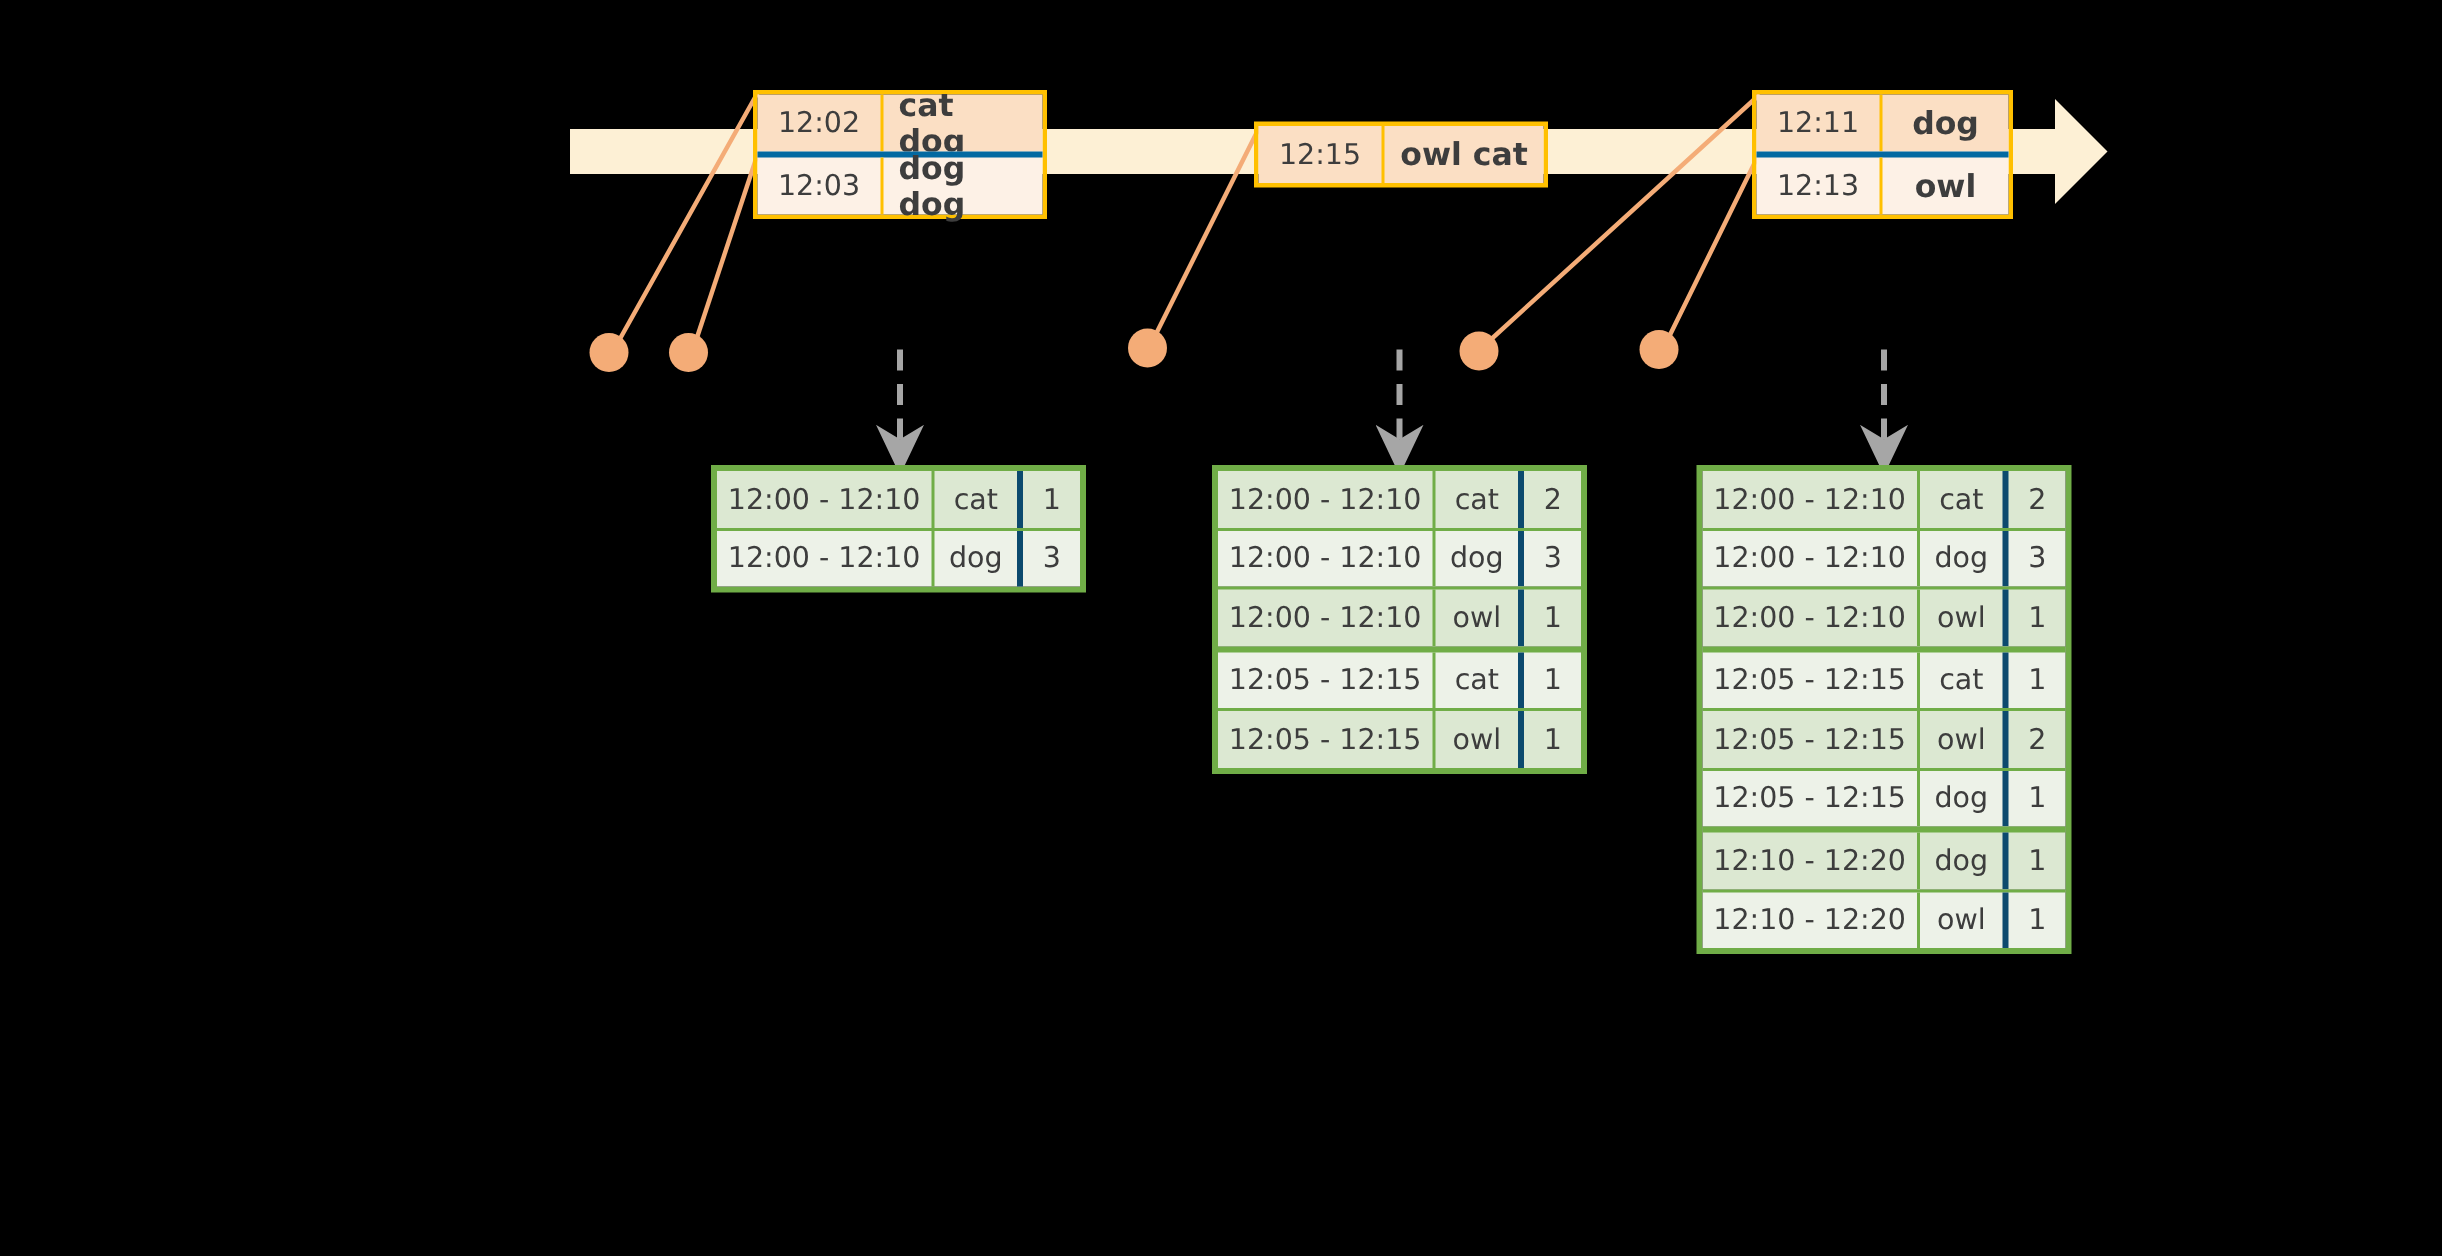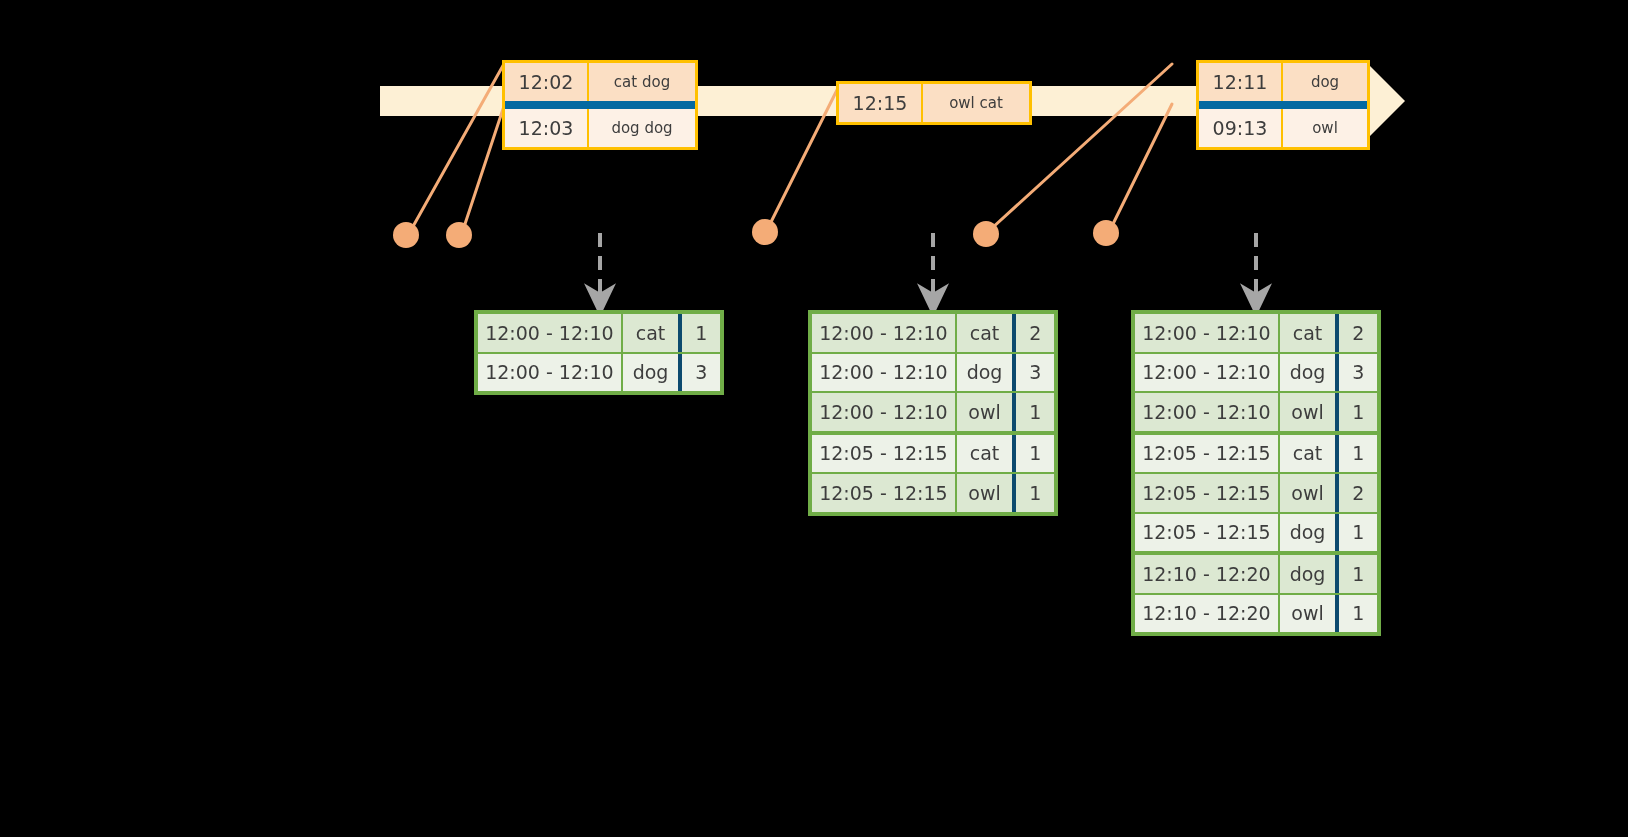--- a/index.html
+++ b/index.html
@@ -32,43 +32,44 @@
     display: flex;
     flex-direction: column;
     z-index: 5;
   }
   .event-row {
     display: flex;
     flex-direction: row;
     height: 38px;
   }
   .event-row + .event-row {
-    border-top: 8px solid #0369a1;
+    border-top: 4px solid #0369a1;
   }
   .event-row.shade-a { background: #FBDFC4; }
   .event-row.shade-b { background: #FDF1E6; }
   .ev-time {
     width: 84px;
     display: flex;
     align-items: center;
     justify-content: center;
     font-size: 19px;
     color: #3d3d3d;
     border-right: 2px solid #FFC000;
     box-sizing: border-box;
   }
   .ev-words {
     flex: 1;
     display: flex;
     align-items: center;
     justify-content: center;
-    font-size: 15px;
+    font-size: 21px;
     color: #3d3d3d;
     box-sizing: border-box;
     padding: 0 10px;
+    font-weight: bold;
   }
 
   
   .agg-table {
     position: absolute;
     border: 4px solid #70AD47;
     box-sizing: border-box;
     display: flex;
     flex-direction: column;
     z-index: 5;
@@ -162,27 +163,27 @@
     </div>
   </div>
 
   <div class="event-box" style="left:836px; top:81px; width:196px;">
     <div class="event-row shade-a">
       <span class="ev-time">12:15</span>
       <span class="ev-words">owl cat</span>
     </div>
   </div>
 
-  <div class="event-box" style="left:1168px; top:60px; width:174px;margin-left:28px;">
+  <div class="event-box" style="left:1168px; top:60px; width:174px;">
     <div class="event-row shade-a">
       <span class="ev-time">12:11</span>
       <span class="ev-words">dog</span>
     </div>
     <div class="event-row shade-b">
-      <span class="ev-time">09:13</span>
+      <span class="ev-time">12:13</span>
       <span class="ev-words">owl</span>
     </div>
   </div>
 
   <div class="agg-table" style="left:474px; top:310px; width:250px;">
     <div class="agg-row shade-a">
       <span class="ag-window">12:00 - 12:10</span>
       <span class="ag-word">cat</span>
       <span class="ag-count">1</span>
     </div>

